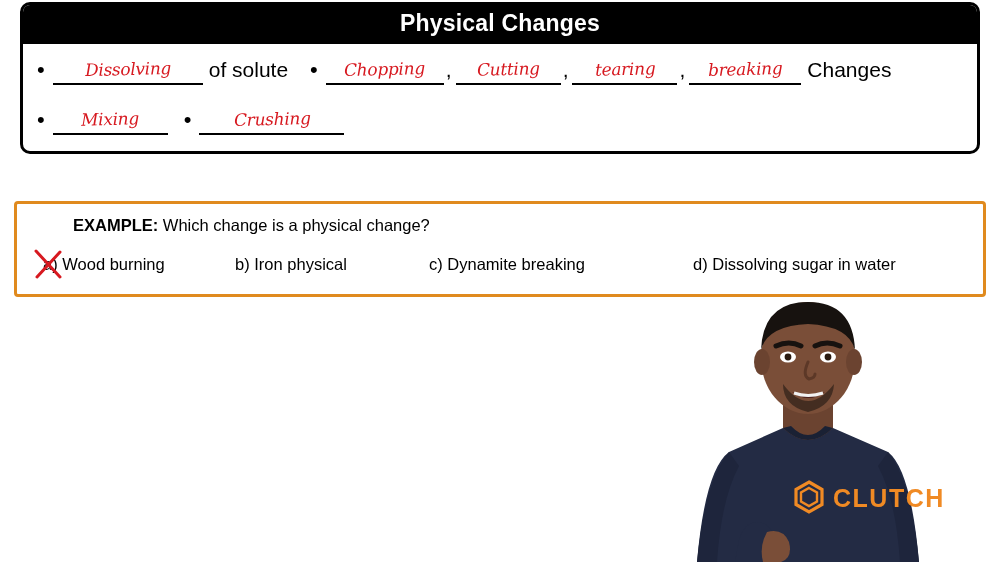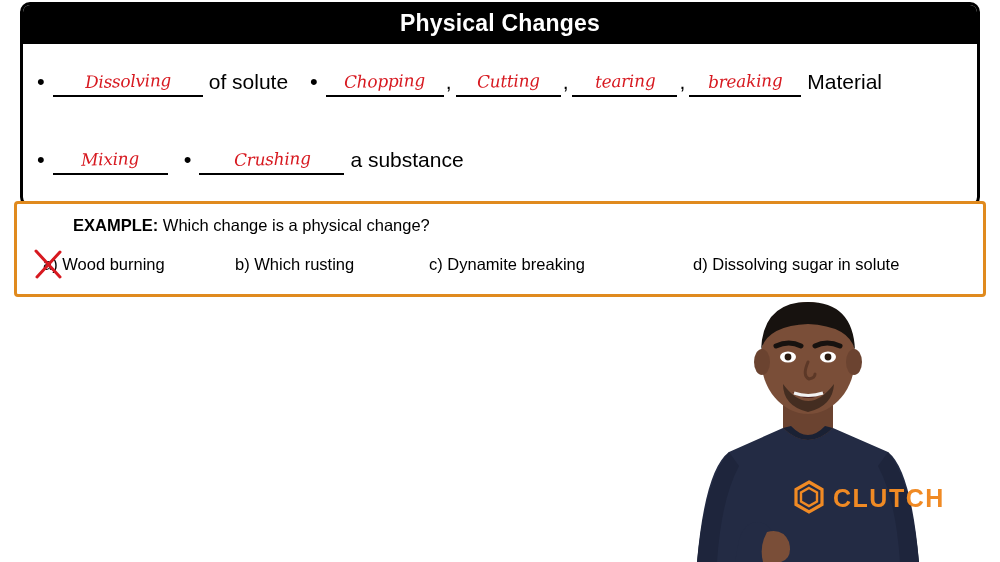--- a/index.html
+++ b/index.html
@@ -66,21 +66,21 @@
     color: #d71920;
     font-style: italic;
     font-size: 17px;
     letter-spacing: -0.3px;
     position: relative;
     top: -2px;
     display: inline-block;
     transform: rotate(-1.5deg);
   }
   .label-text {
-    margin: 16px 6px;
+    margin: 4px 6px;
   }
   .comma {
     margin: 0 4px 0 2px;
   }
 
   
   .w-dissolving { width: 150px; }
   .w-mixing     { width: 115px; }
   .w-chopping   { width: 118px; }
   .w-cutting    { width: 105px; }
@@ -176,65 +176,64 @@
           <span class="hand">Cutting</span>
         </span>
         <span class="comma">,</span>
         <span class="blank w-tearing">
           <span class="hand">tearing</span>
         </span>
         <span class="comma">,</span>
         <span class="blank w-breaking">
           <span class="hand">breaking</span>
         </span>
-        <span class="label-text">Material</span>
+        <span class="label-text">Changes</span>
       </div>
     </div>
 
     <div class="bullet-row">
       <div class="row-left">
         <span class="bullet-dot">•</span>
         <span class="blank w-mixing">
           <span class="hand">Mixing</span>
         </span>
       </div>
       <div class="row-right">
         <span class="bullet-dot">•</span>
         <span class="blank w-crushing">
           <span class="hand">Crushing</span>
         </span>
-        <span class="label-text">a substance</span>
       </div>
     </div>
 
   </div>
 </div>
 
 <div id="example-box">
   <div id="example-question">
     <span id="example-label">EXAMPLE:</span>
     <span>Which change is a physical change?</span>
   </div>
 
   <div id="choices">
     <div class="choice" id="choice-a">
       <span>a)</span>
       <span>Wood burning</span>
     </div>
     <div class="choice" id="choice-b">
       <span>b)</span>
-      <span>Which rusting</span>
+      <span>Iron physical</span>
     </div>
     <div class="choice" id="choice-c">
       <span>c)</span>
       <span>Dynamite breaking</span>
     </div>
     <div class="choice" id="choice-d">
       <span>d)</span>
-      <span>Dissolving sugar in solute</span>
+      <span>Dissolving sugar in water</span>
     </div>
 
     <div id="cross-out-mark">
       <svg width="34" height="36" viewBox="0 0 34 36">
         <path d="M3 4 L27 30" stroke="#d71920" stroke-width="3" fill="none" stroke-linecap="round"></path>
         <path d="M27 5 L4 30" stroke="#d71920" stroke-width="3" fill="none" stroke-linecap="round"></path>
       </svg>
     </div>
   </div>
 </div>

